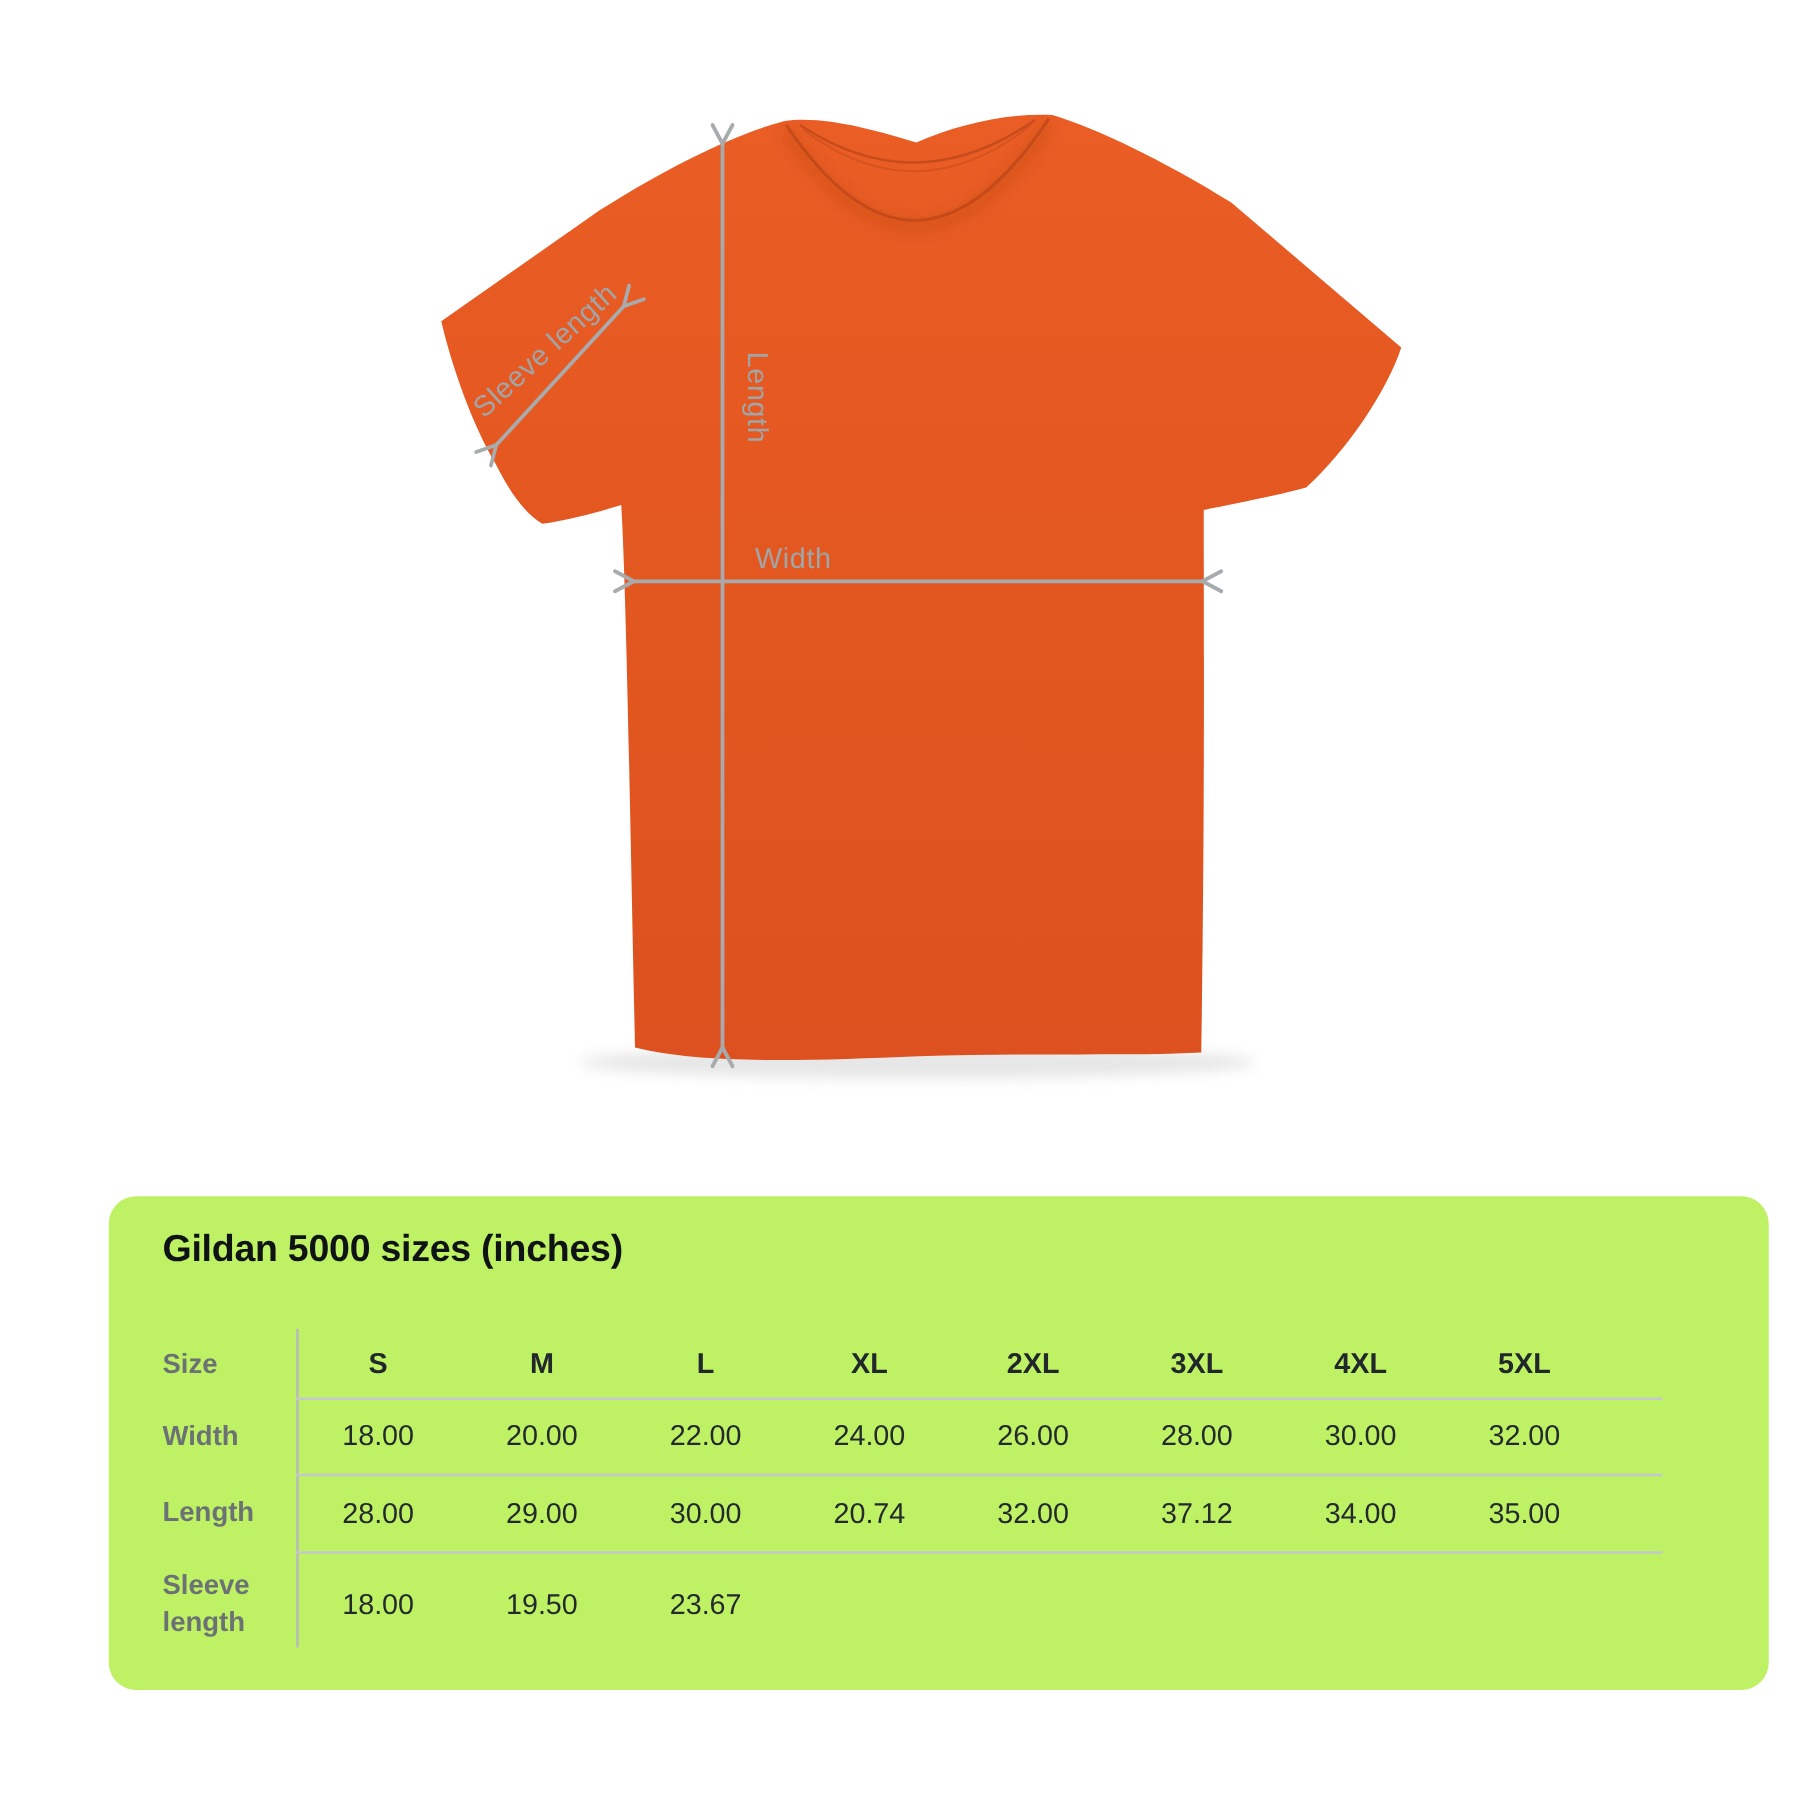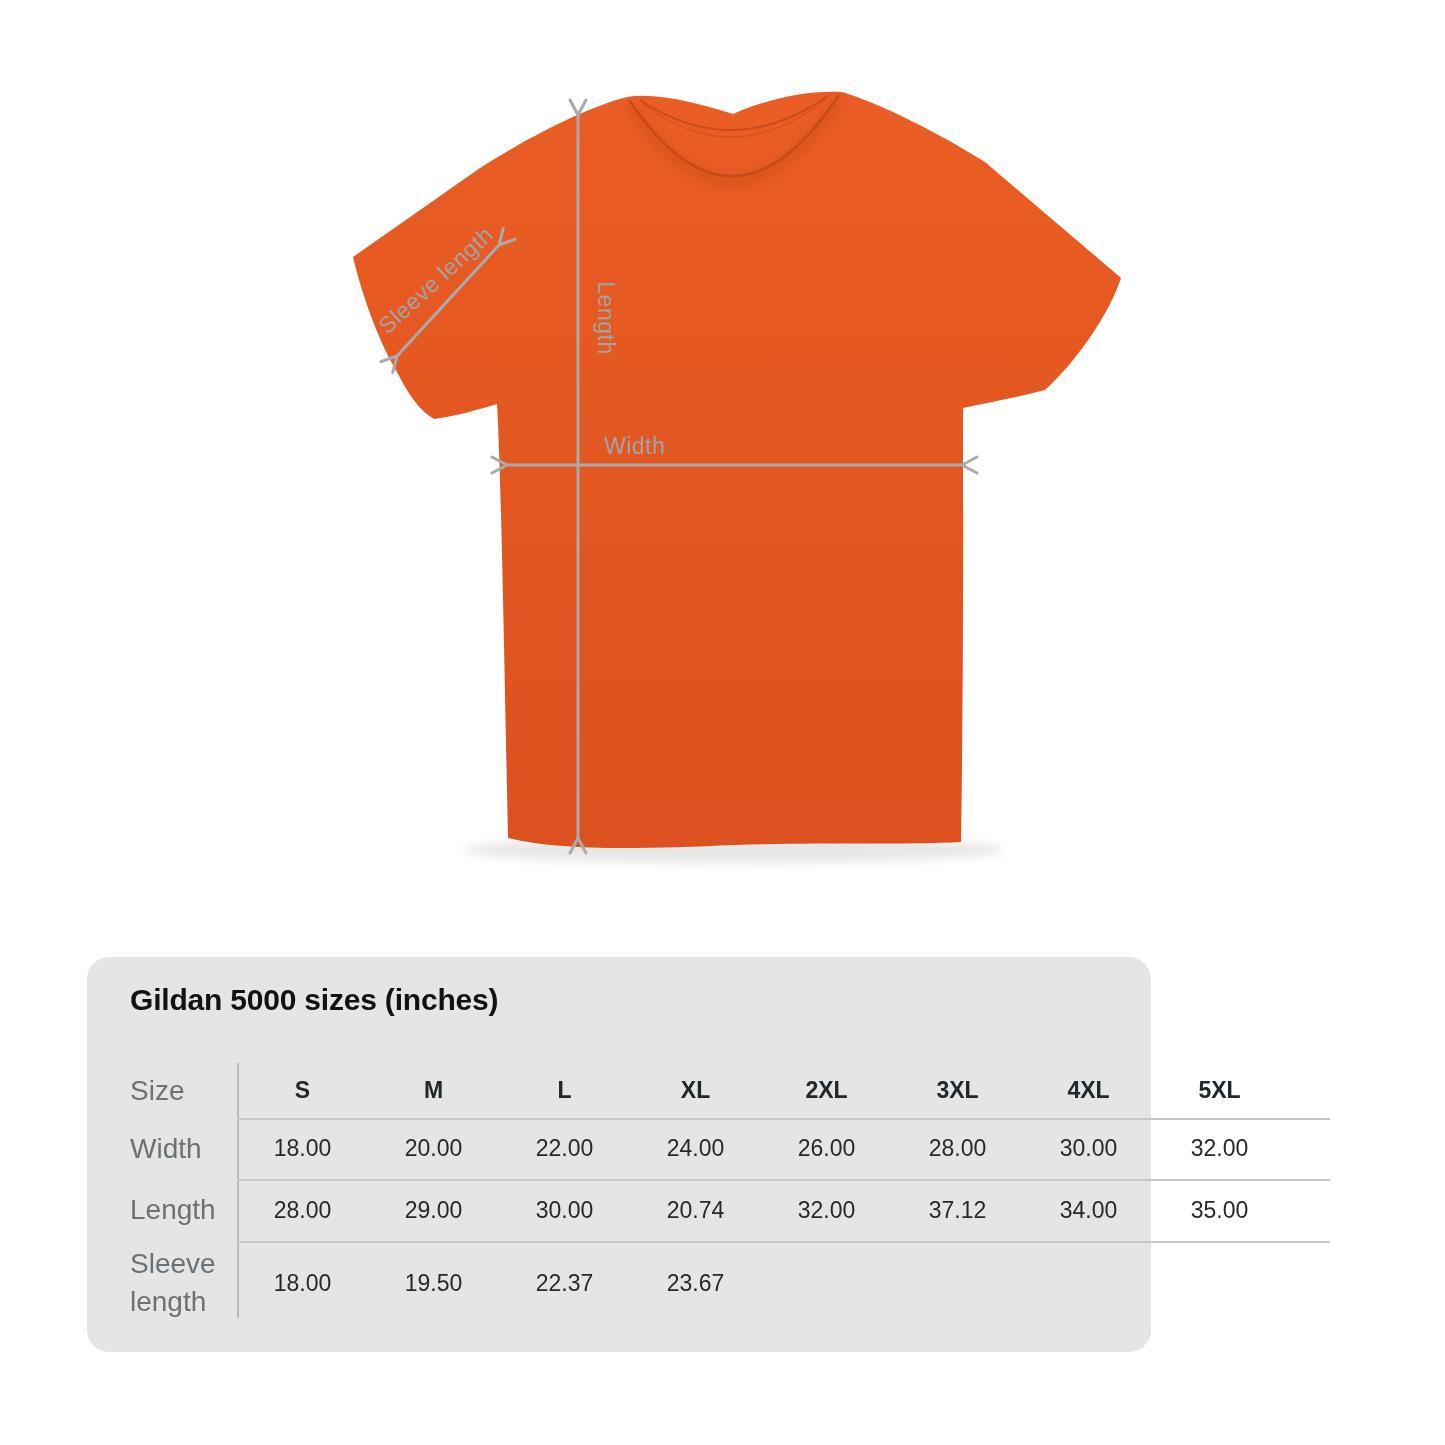--- a/index.html
+++ b/index.html
@@ -1,35 +1,35 @@
 <!DOCTYPE html>
 <html><head>
 <meta charset="utf-8">
 <style>
   html,body{margin:0;padding:0;background:#ffffff;width:1445px;height:1445px;
     font-family:"Liberation Sans", sans-serif;}
   .stage{position:relative;width:1445px;height:1445px;overflow:hidden;}
   .diagram-svg{position:absolute;left:0;top:0;}
   .annot-text{fill:#a0a5a8;font-size:23px;font-weight:500;letter-spacing:.5px;}
 
-  .panel{position:absolute;left:87px;top:957px;width:1064px;height:395px;
-    background:#e5e5e5;border-radius:22px;}
+  .panel{position:absolute;left:87px;top:957px;width:1328px;height:395px;
+    background:#bef264;border-radius:22px;}
   .panel-title{position:absolute;left:43px;top:26px;margin:0;
     font-size:30px;font-weight:700;color:#101315;letter-spacing:-0.2px;}
   .tbl{position:absolute;left:43px;top:106px;width:1200px;height:262px;
     display:grid;grid-template-columns:107px repeat(8,131px);
     grid-template-rows:55px 61px 62px 84px;}
   .vline{position:absolute;left:150px;top:106px;width:2px;height:255px;background:#b6babc;}
   .hline{position:absolute;left:150px;width:1093px;height:2px;background:#c5c8ca;}
   .hline.h1{top:161px}.hline.h2{top:222px}.hline.h3{top:284px}
   .cell{display:flex;align-items:center;justify-content:center;
     font-size:23px;color:#23292d;}
   .cell.head{font-weight:700;color:#21272b;}
   .cell.rowlab{justify-content:flex-start;padding-right:24px;box-sizing:border-box;
-    color:#6b7174;font-size:28px;font-weight:400;line-height:1.35;}
+    color:#6b7174;font-size:22px;font-weight:700;line-height:1.35;}
 </style>
 </head>
 <body>
 
 <div class="stage">
 
   <svg class="diagram-svg" width="1445" height="945" viewBox="0 0 1445 945">
     <defs>
       <linearGradient id="shirtGrad" x1="0" y1="0" x2="0" y2="1">
         <stop offset="0" stop-color="#ea5d25"></stop>
@@ -120,17 +120,16 @@
       <div class="cell">30.00</div>
       <div class="cell">20.74</div>
       <div class="cell">32.00</div>
       <div class="cell">37.12</div>
       <div class="cell">34.00</div>
       <div class="cell">35.00</div>
 
       <div class="cell rowlab">Sleeve length</div>
       <div class="cell">18.00</div>
       <div class="cell">19.50</div>
-      <div class="cell">22.37</div>
       <div class="cell">23.67</div>
     </div>
   </section>
 </div>
 
 </body></html>

